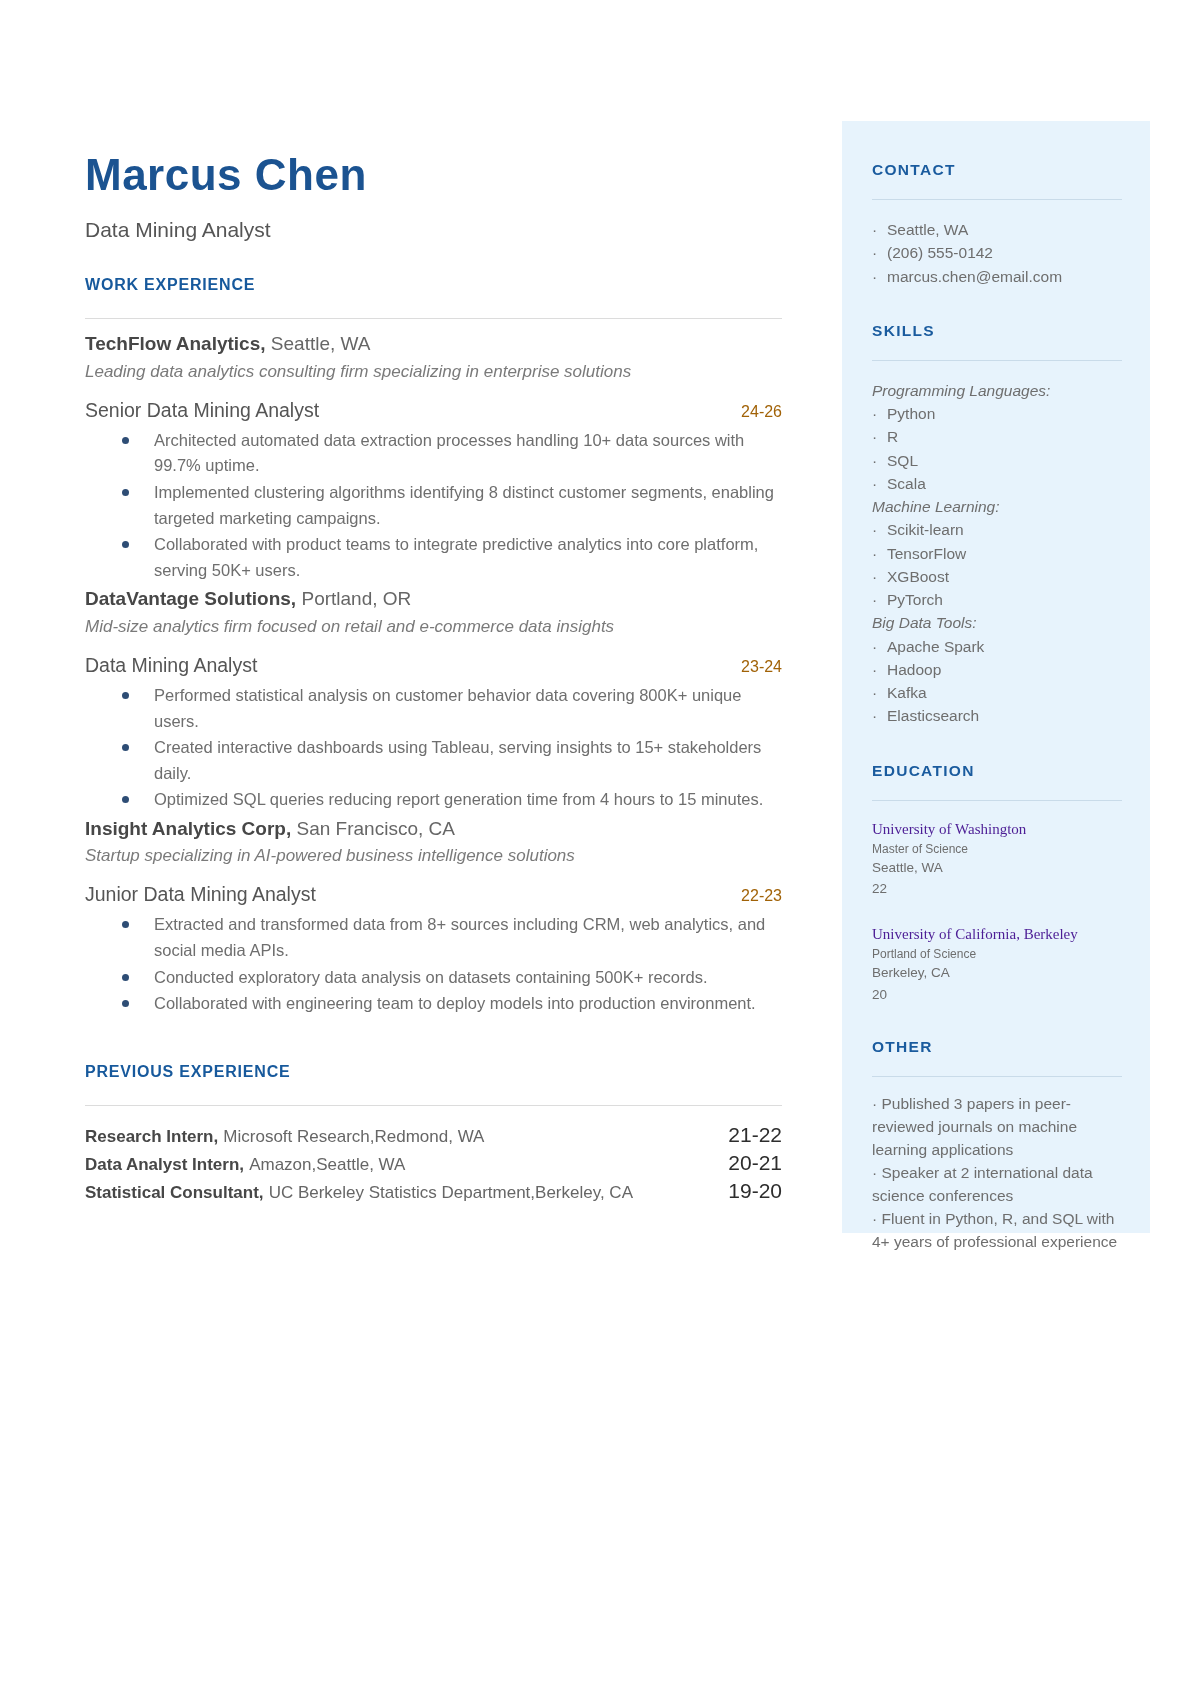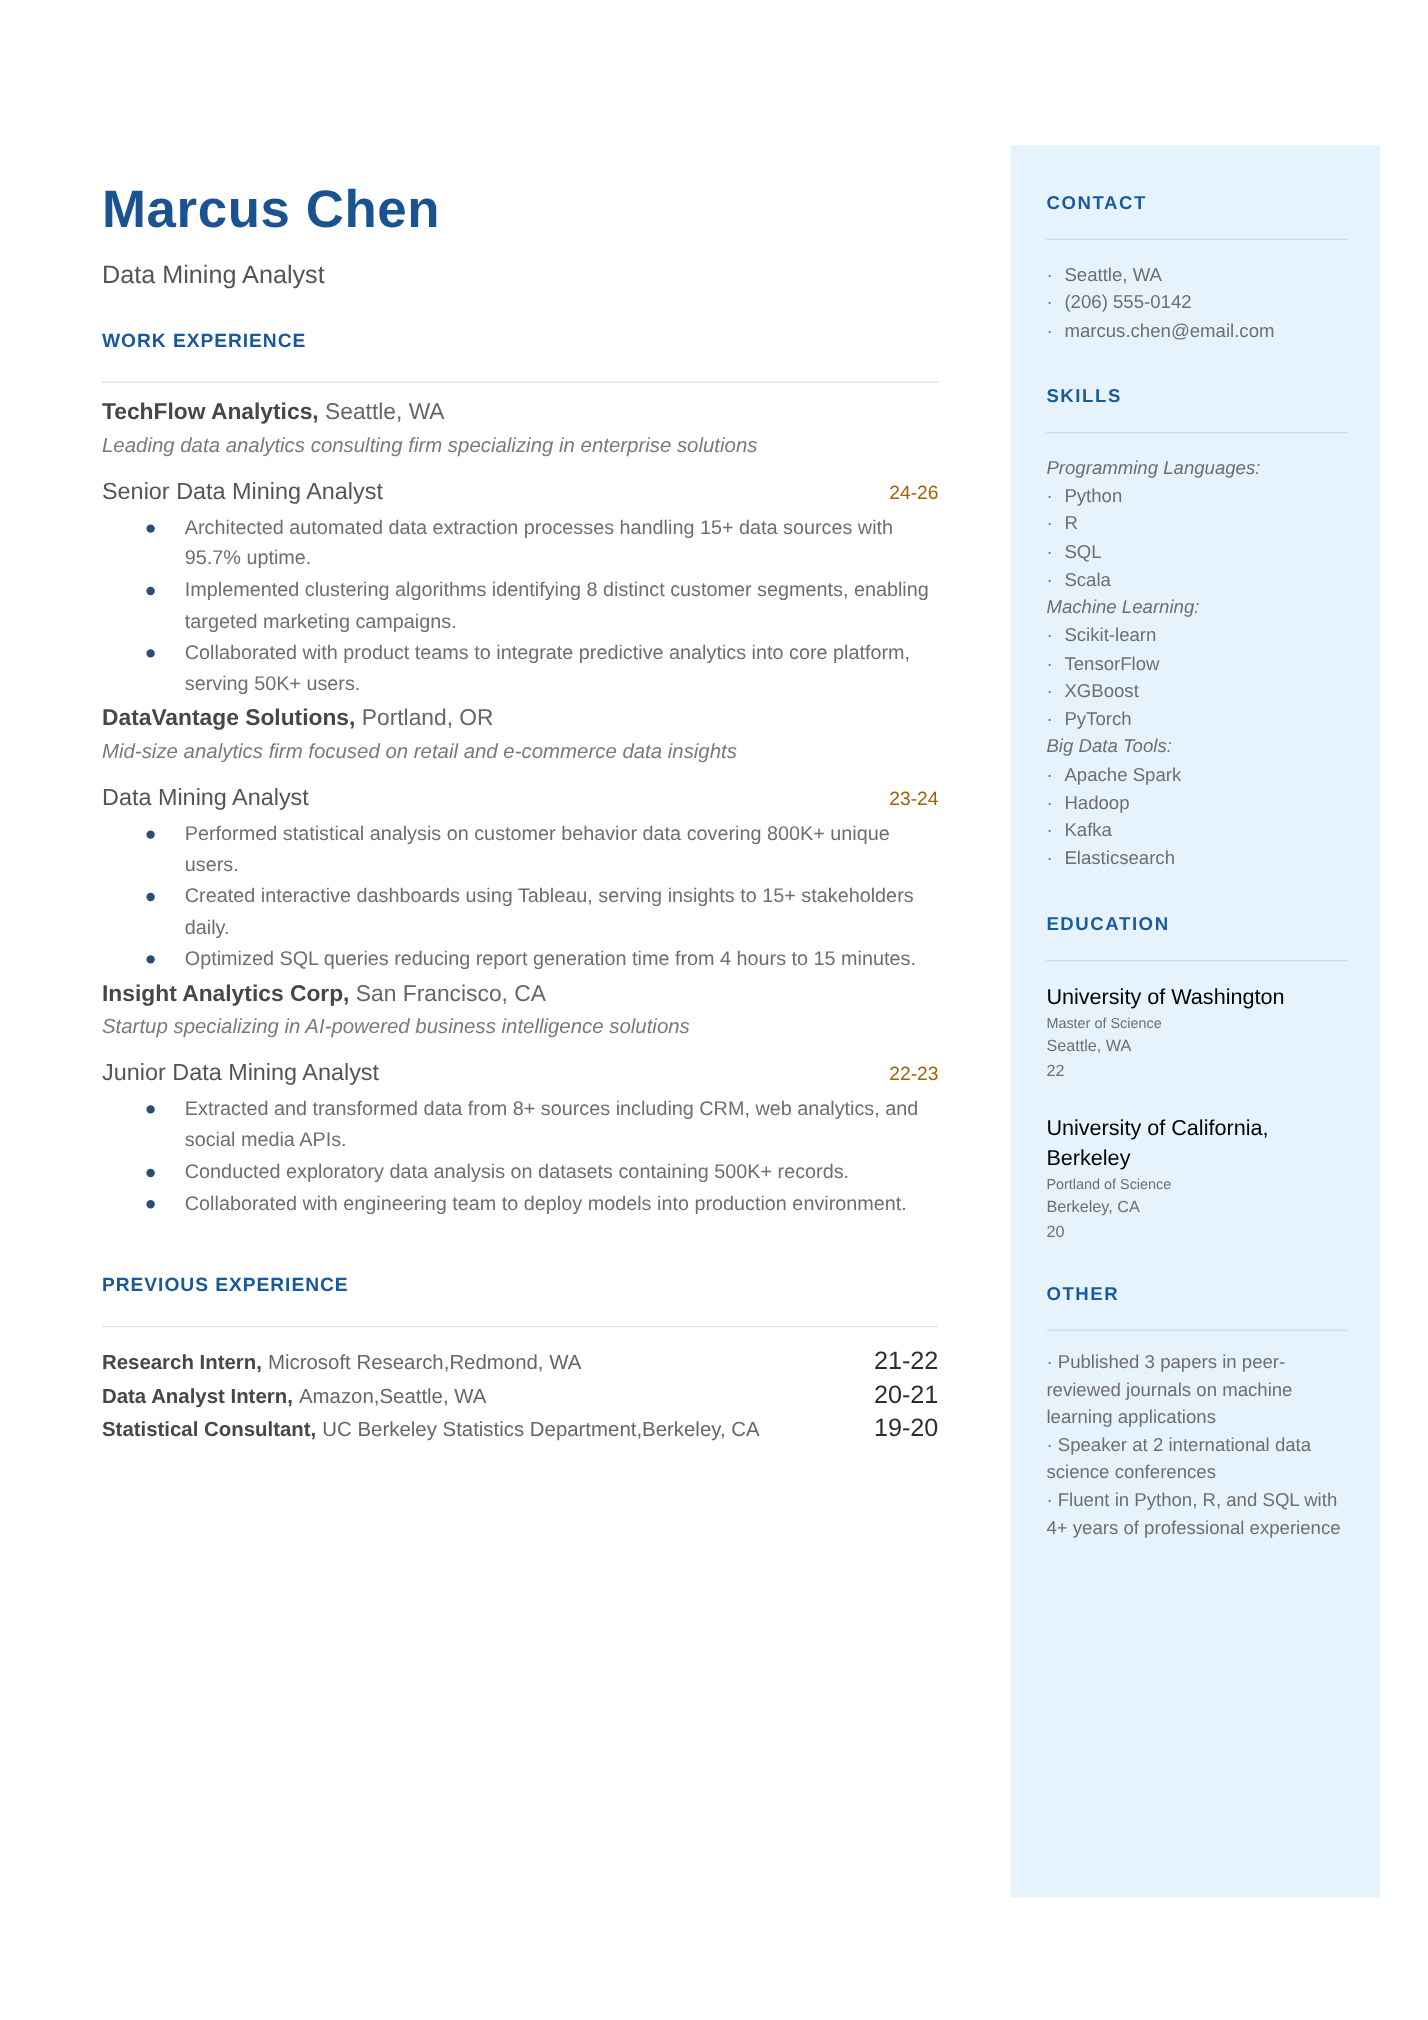--- a/index.html
+++ b/index.html
@@ -37,37 +37,37 @@
   .bullet-text { font-size:16.5px; color:#6e6e6e; line-height:1.55; }
 
   .prev-rows { margin-top:16px; }
   .prev-row { display:flex; justify-content:space-between; align-items:baseline; line-height:26px;gap:24px; }
   .prev-role { font-weight:bold; color:#474747; font-size:17px; }
   .prev-org { color:#666; font-size:17px; margin-left:0.3em; }
   .prev-dates { font-size:21px; color:#2d2d2d; font-weight:500; }
 
   
   .sidebar {
-    position:absolute; left:842px; top:121px; width:308px; height:1460px;
+    position:absolute; left:842px; top:121px; width:308px; height:1112px;
     background:#e7f3fc; padding:40px 28px 0 30px;
   }
   .sb-heading {
     font-size:15.5px; font-weight:bold; color:#1a5b9e;
     letter-spacing:1.3px;
   }
   .sb-section { margin-bottom:34px; }
   .sb-list { margin-top:18px; }
   .sb-item { display:flex; font-size:15.5px; color:#6e6e6e; line-height:1.5; }
   .sb-item::before { content:"·"; color:#6e6e6e; flex:0 0 15px; }
   .skill-group-label { font-style:italic; color:#6e6e6e; font-size:15.5px; line-height:1.5; }
   .sb-list .skill-group-label::before { content:none; }
 
   .school { margin-top:18px; }
   .school + .school { margin-top:26px; }
-  .school-name { font-size:18px; color:#000000; line-height:1.35; }
+  .school-name { font-size:15px; color:#4c1d95; line-height:1.35;font-family:Liberation Serif, serif; }
   .degree { font-size:12px; color:#6e6e6e; margin-top:3px; }
   .school-loc, .school-year { font-size:13.5px; color:#6e6e6e; margin-top:3px; line-height:1.35; }
 
   .other-list { margin-top:16px; }
   .other-item { font-size:15.5px; color:#6e6e6e; line-height:1.48; }
   .other-item::before { content:"· "; }
 </style>
 </head>
 <body>
 
@@ -86,21 +86,21 @@
         <span class="company">TechFlow Analytics,</span><span class="location">Seattle, WA</span>
       </div>
       <div class="firm-desc">Leading data analytics consulting firm specializing in enterprise solutions</div>
       <div class="role-row">
         <span class="role">Senior Data Mining Analyst</span>
         <span class="dates">24-26</span>
       </div>
       <div class="bullets">
         <div class="bullet">
             <span class="dot"></span>
-            <span class="bullet-text">Architected automated data extraction processes handling 15+ data sources with 95.7% uptime.</span>
+            <span class="bullet-text">Architected automated data extraction processes handling 10+ data sources with 99.7% uptime.</span>
           </div>
         <div class="bullet">
             <span class="dot"></span>
             <span class="bullet-text">Implemented clustering algorithms identifying 8 distinct customer segments, enabling targeted marketing campaigns.</span>
           </div>
         <div class="bullet">
             <span class="dot"></span>
             <span class="bullet-text">Collaborated with product teams to integrate predictive analytics into core platform, serving 50K+ users.</span>
           </div>
       </div>

